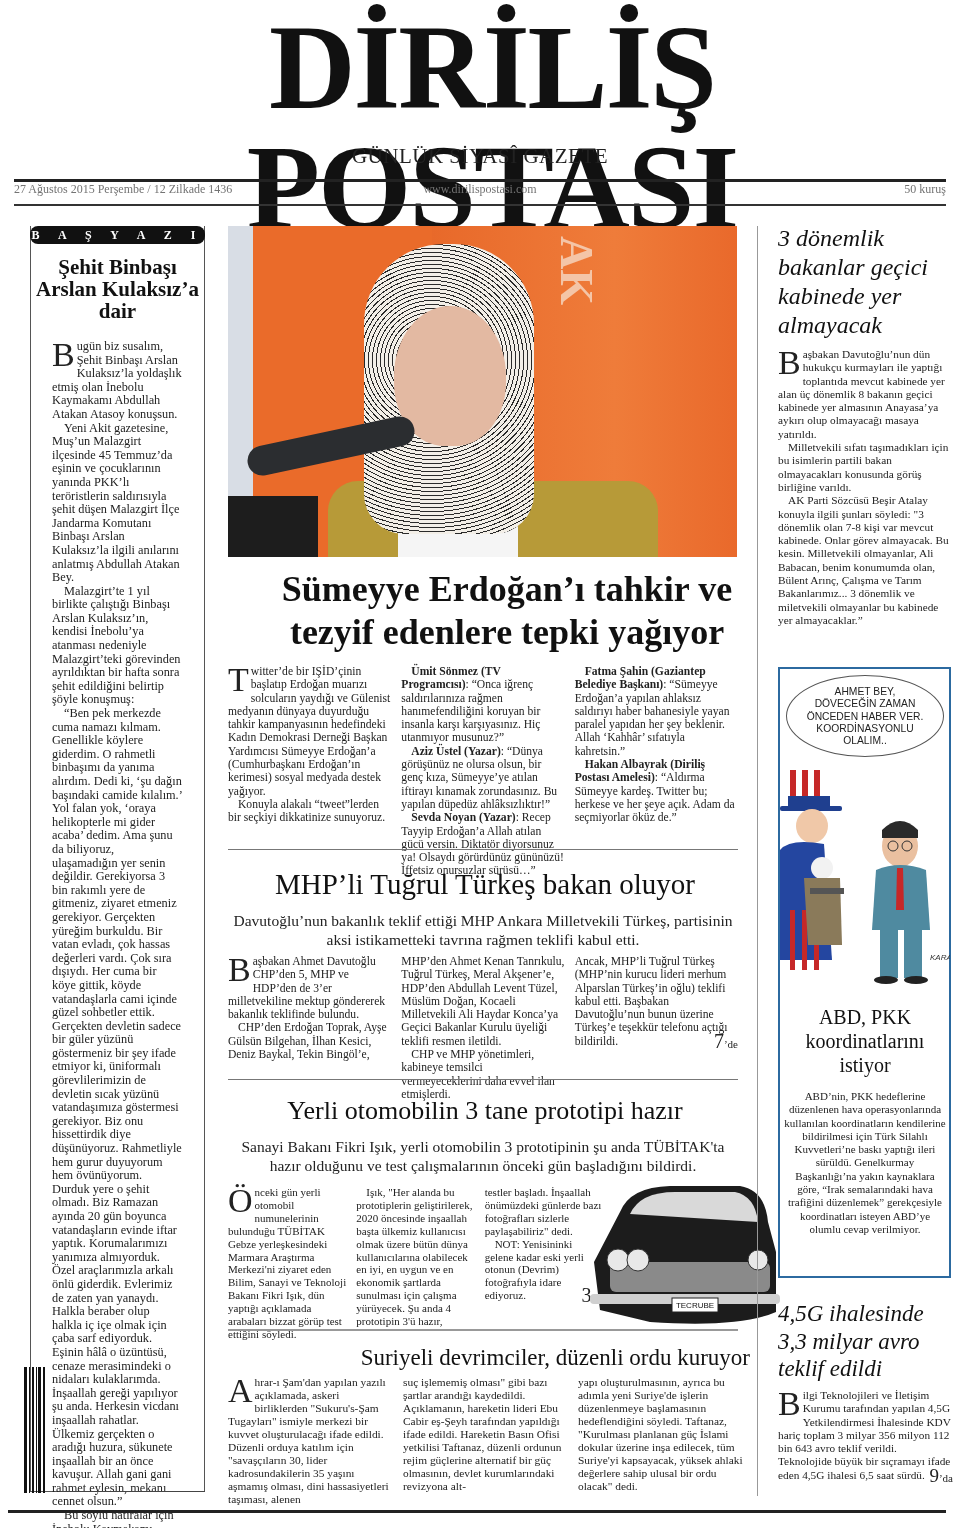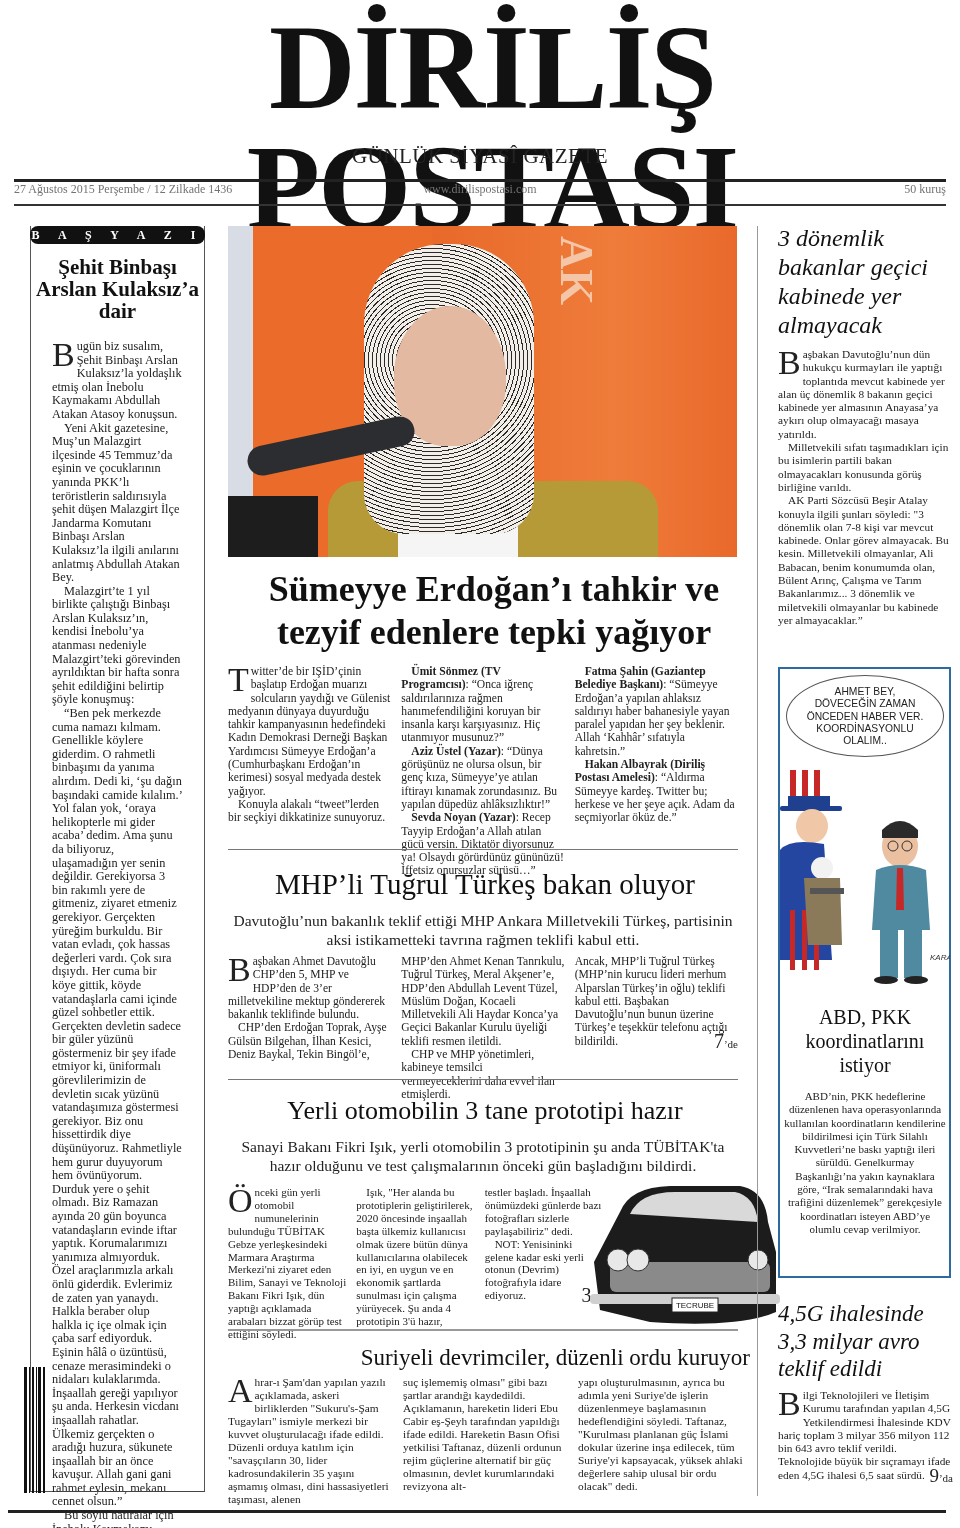--- a/index.html
+++ b/index.html
@@ -33,21 +33,21 @@
   .photo .orange2 { position: absolute; left: 40%; top: 0; width: 60%; height: 100%; background: linear-gradient(90deg, #e8692a, #ef7c3a 60%, #e9692b); }
   .photo .letters { position: absolute; left: 335px; top: 10px; width: 40px; height: 310px; color: #f6d9c4; font-size: 46px; font-weight: bold; writing-mode: vertical-rl; opacity: 0.8; }
   .photo .scarf { position: absolute; left: 136px; top: 18px; width: 170px; height: 290px; border-radius: 80px 80px 40px 40px; background: repeating-radial-gradient(circle at 40% 40%, #f3efe8 0 3px, #2a2a2a 3px 4px); }
   .photo .face { position: absolute; left: 166px; top: 80px; width: 112px; height: 140px; border-radius: 50% 50% 45% 45%; background: #e3b9a2; }
   .photo .vest { position: absolute; left: 100px; top: 255px; width: 330px; height: 90px; border-radius: 30px 30px 0 0; background: #b79a38; }
   .photo .shirt { position: absolute; left: 170px; top: 250px; width: 120px; height: 90px; background: #f5f5f5; }
   .photo .mic { position: absolute; left: 18px; top: 205px; width: 170px; height: 30px; border-radius: 15px; background: #2b2d30; transform: rotate(-12deg); }
   .photo .mic-stand { position: absolute; left: 0; top: 270px; width: 90px; height: 70px; background: #1d1d1d; }
 
   
-  .h1 { left: 224px; top: 568px; width: 540px; text-align: center; font-weight: bold; font-size: 36px; line-height: 43px; color: #111; }
+  .h1 { left: 237px; top: 568px; width: 540px; text-align: center; font-weight: bold; font-size: 36px; line-height: 43px; color: #111; }
   .cols3 { display: flex; gap: 10px; font-size: 11.6px; line-height: 13.3px; color: #222; }
   .cols3 > div { flex: 1; }
   .cols3 p { text-indent: 10px; }
   .cols3 p.first { text-indent: 0; }
   .cols3 b { font-weight: bold; }
   .story1 { left: 228px; top: 665px; width: 510px; }
   .rule-s1 { left: 228px; top: 849px; width: 510px; height: 1px; background: #777; }
 
   .h2 { left: 220px; top: 866px; width: 530px; text-align: center; font-size: 29px; line-height: 36px; color: #111; }
   .deck { font-size: 15.5px; line-height: 19px; text-align: center; color: #222; }

